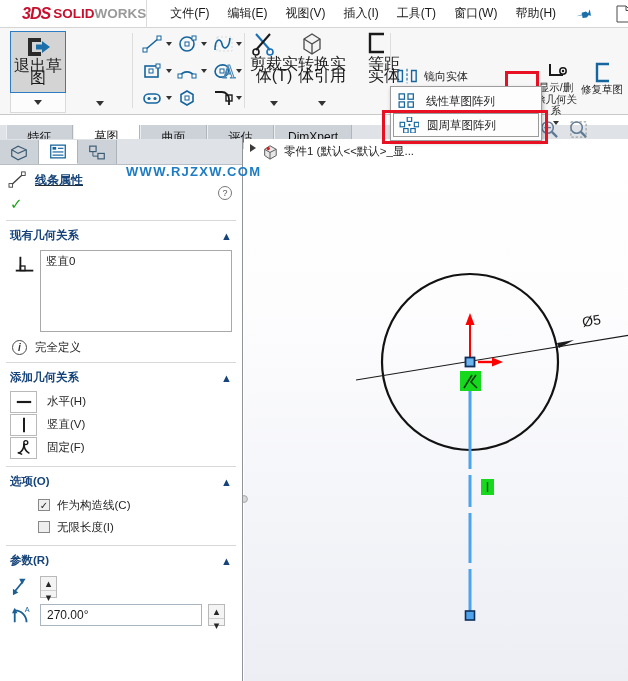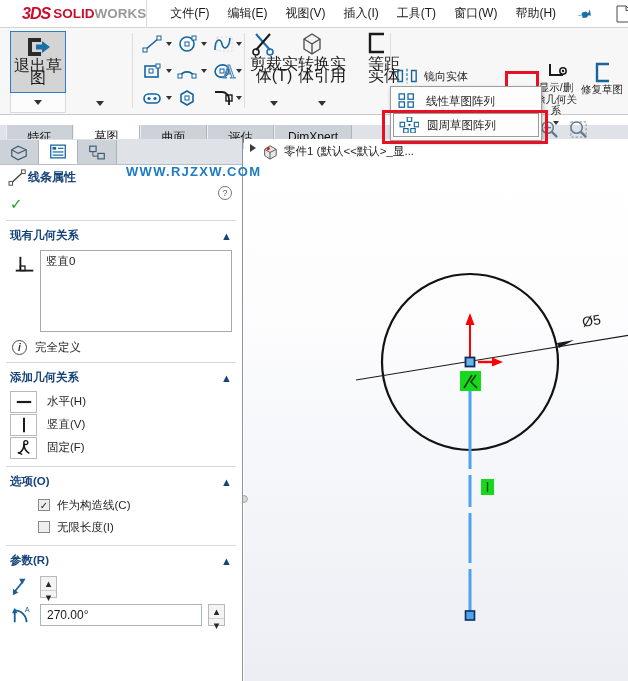--- a/index.html
+++ b/index.html
@@ -131,21 +131,21 @@
   #pm-tabs {
     height:26px; background:#dfe3e8; display:flex; align-items:flex-end; border-bottom:1px solid #b9bec4;
   }
   .pm-tab {
     width:39px; height:24px; display:flex; align-items:center; justify-content:center;
     background:#cdd2d8; border-right:1px solid #aeb3b9;
   }
   .pm-tab.active { background:#ffffff; border-bottom:1px solid #ffffff;}
   #pm-tabs-fill { flex:1; height:24px; background:#dfe3e8;}
 
-  #pm-title { height:26px; display:flex; align-items:flex-start; padding:4px 8px 0 8px; }
+  #pm-title { height:26px; display:flex; align-items:center; gap:7px; padding:4px 8px 0 8px;text-decoration:underline; }
   #pm-title .t { font-weight:bold; font-size:12px; color:#16447a; }
   #pm-help { position:absolute; right:10px; top:47px; width:14px;height:14px;border-radius:7px;border:1px solid #777;color:#555;font-size:9px;display:flex;align-items:center;justify-content:center;}
   #pm-ok { padding:4px 0 6px 10px; color:#1aa11a; font-size:15px; font-weight:bold;}
   .pm-hr { height:1px; background:#d8d8d8; margin:1px 6px; }
 
   .sec-head {
     display:flex; align-items:center; justify-content:space-between;
     padding:6px 10px 5px 10px; font-weight:bold; font-size:11.5px; color:#16447a;
   }
   .chev { color:#16447a; font-size:11px; }

